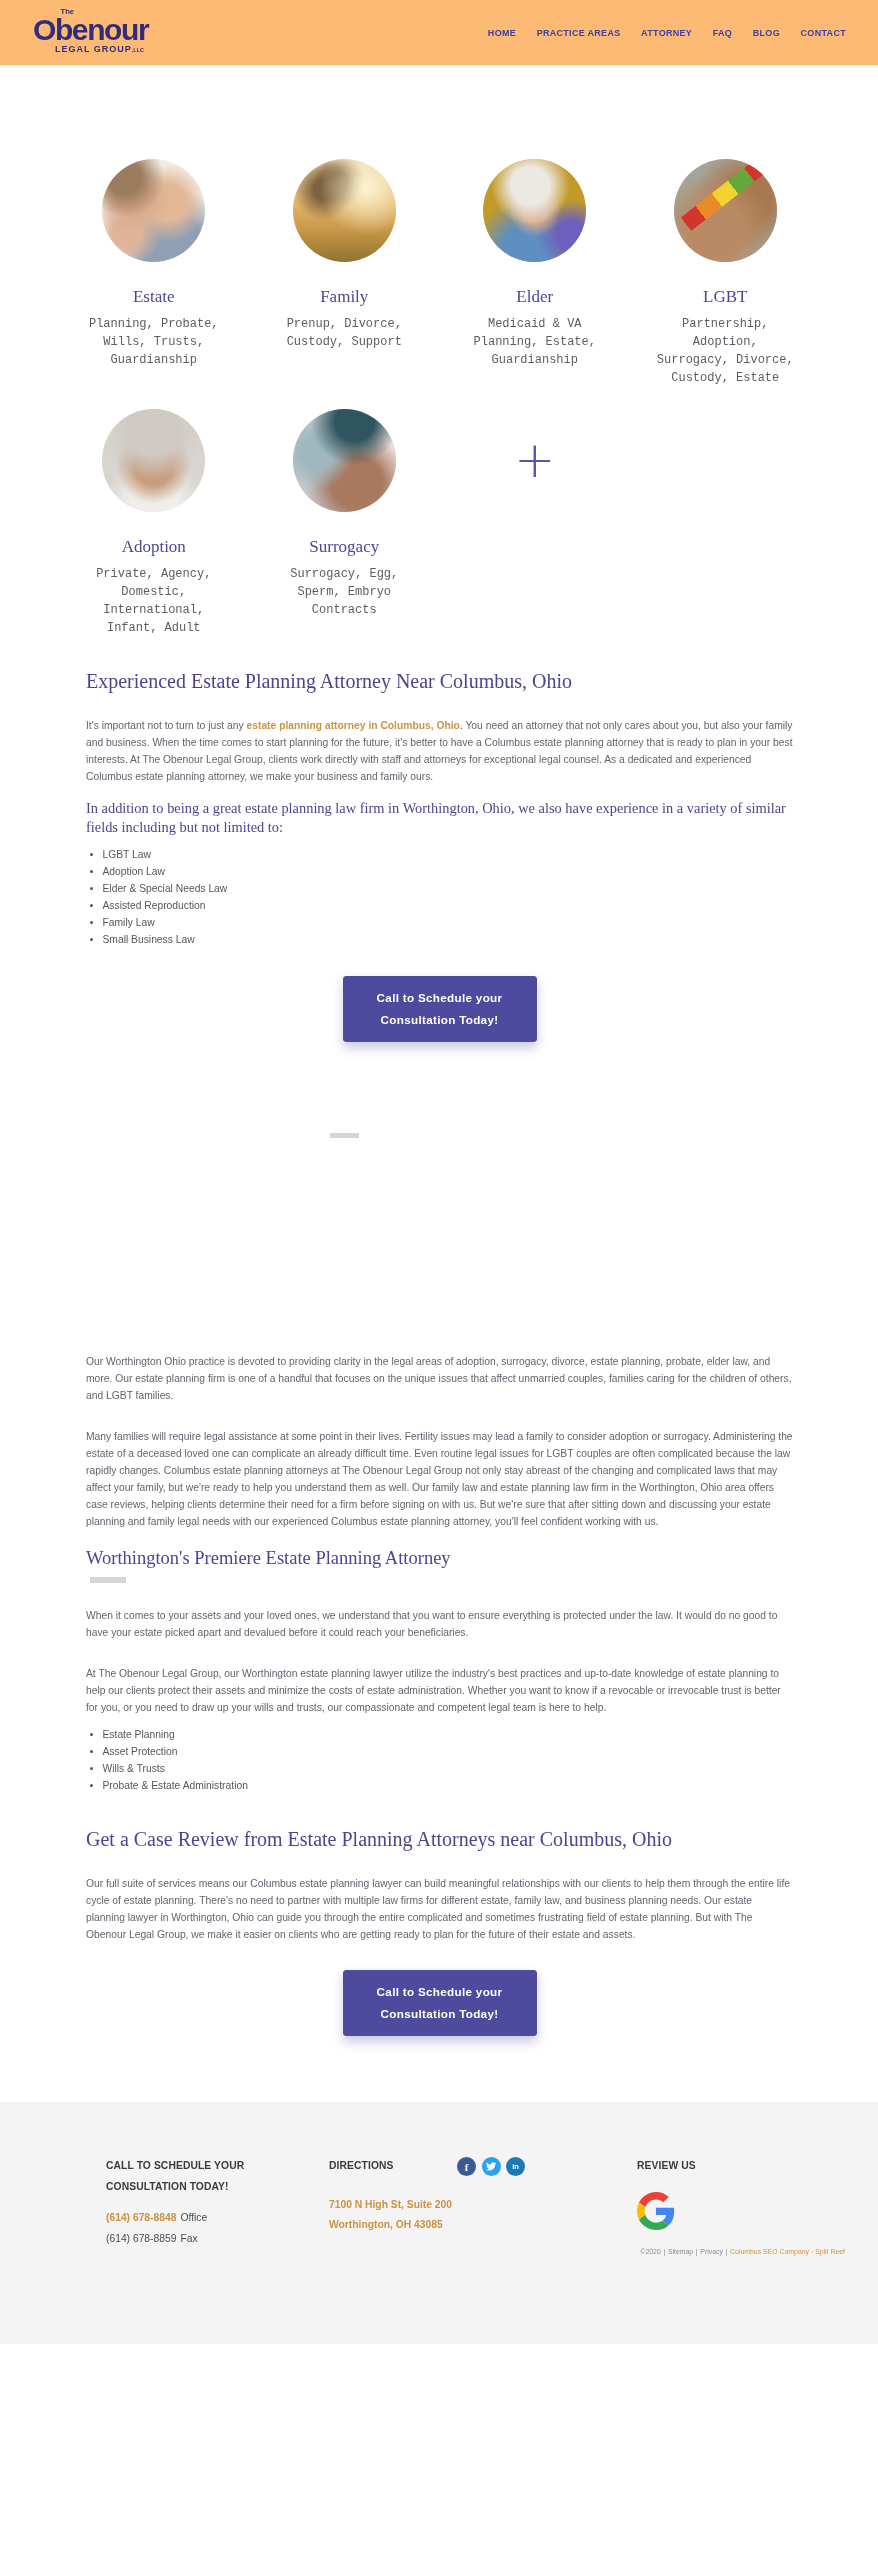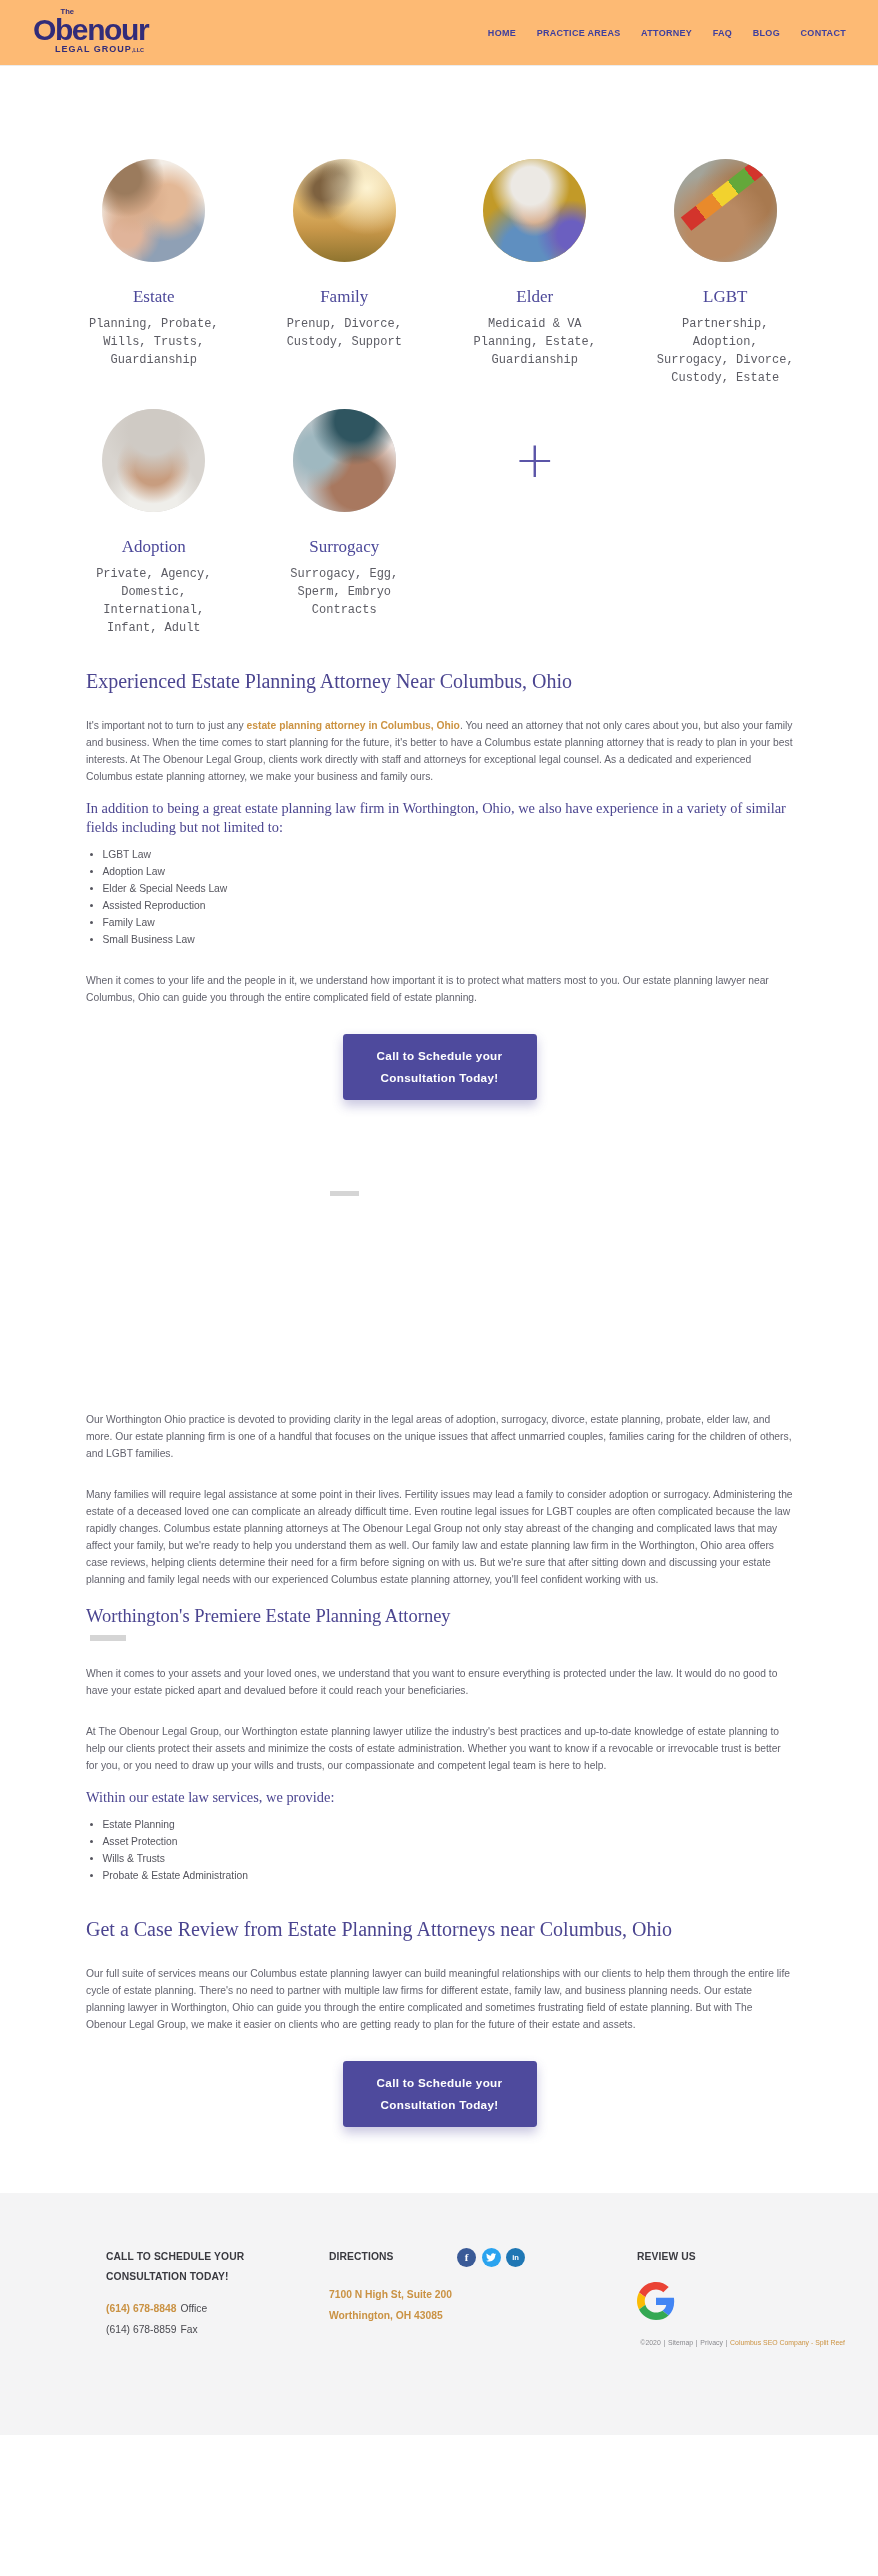--- a/index.html
+++ b/index.html
@@ -210,36 +210,34 @@
 
     <h3>In addition to being a great estate planning law firm in Worthington, Ohio, we also have experience in a variety of similar fields including but not limited to:</h3>
     <ul>
       <li>LGBT Law</li>
       <li>Adoption Law</li>
       <li>Elder &amp; Special Needs Law</li>
       <li>Assisted Reproduction</li>
       <li>Family Law</li>
       <li>Small Business Law</li>
     </ul>
-    <p>When it comes to your life and the people in it, we understand how important it is to protect what matters most to you. Our estate planning lawyer near Columbus, Ohio can guide you through the entire complicated field of estate planning.</p>
 
     <button class="cta-btn">Call to Schedule your Consultation Today!</button>
 
     <div class="divider-center"></div>
     <div class="spacer-big"></div>
 
     <p>Our Worthington Ohio practice is devoted to providing clarity in the legal areas of adoption, surrogacy, divorce, estate planning, probate, elder law, and more. Our estate planning firm is one of a handful that focuses on the unique issues that affect unmarried couples, families caring for the children of others, and LGBT families.</p>
     <p>Many families will require legal assistance at some point in their lives. Fertility issues may lead a family to consider adoption or surrogacy. Administering the estate of a deceased loved one can complicate an already difficult time. Even routine legal issues for LGBT couples are often complicated because the law rapidly changes. Columbus estate planning attorneys at The Obenour Legal Group not only stay abreast of the changing and complicated laws that may affect your family, but we're ready to help you understand them as well. Our family law and estate planning law firm in the Worthington, Ohio area offers case reviews, helping clients determine their need for a firm before signing on with us. But we're sure that after sitting down and discussing your estate planning and family legal needs with our experienced Columbus estate planning attorney, you'll feel confident working with us.</p>
 
     <h2 class="h2a worthington">Worthington's Premiere Estate Planning Attorney</h2>
     <div class="divider-left"></div>
     <p>When it comes to your assets and your loved ones, we understand that you want to ensure everything is protected under the law. It would do no good to have your estate picked apart and devalued before it could reach your beneficiaries.</p>
     <p>At The Obenour Legal Group, our Worthington estate planning lawyer utilize the industry's best practices and up-to-date knowledge of estate planning to help our clients protect their assets and minimize the costs of estate administration. Whether you want to know if a revocable or irrevocable trust is better for you, or you need to draw up your wills and trusts, our compassionate and competent legal team is here to help.</p>
 
-    <h3>Within our estate law services, we provide:</h3>
     <ul>
       <li>Estate Planning</li>
       <li>Asset Protection</li>
       <li>Wills &amp; Trusts</li>
       <li>Probate &amp; Estate Administration</li>
     </ul>
 
     <h2 class="h2a casereview">Get a Case Review from Estate Planning Attorneys near Columbus, Ohio</h2>
     <p>Our full suite of services means our Columbus estate planning lawyer can build meaningful relationships with our clients to help them through the entire life cycle of estate planning. There's no need to partner with multiple law firms for different estate, family law, and business planning needs. Our estate planning lawyer in Worthington, Ohio can guide you through the entire complicated and sometimes frustrating field of estate planning. But with The Obenour Legal Group, we make it easier on clients who are getting ready to plan for the future of their estate and assets.</p>
 

